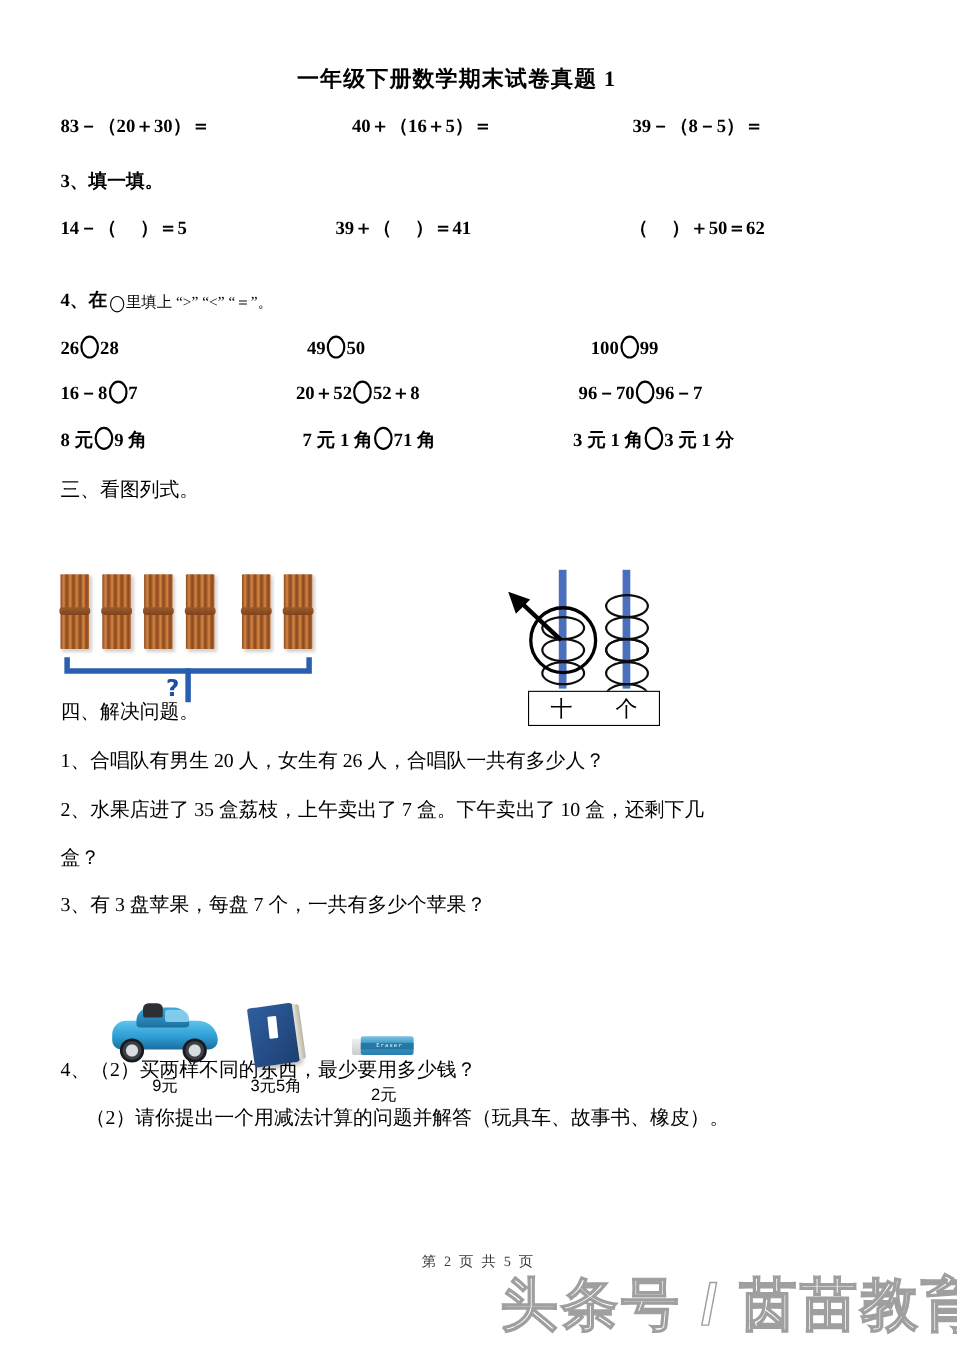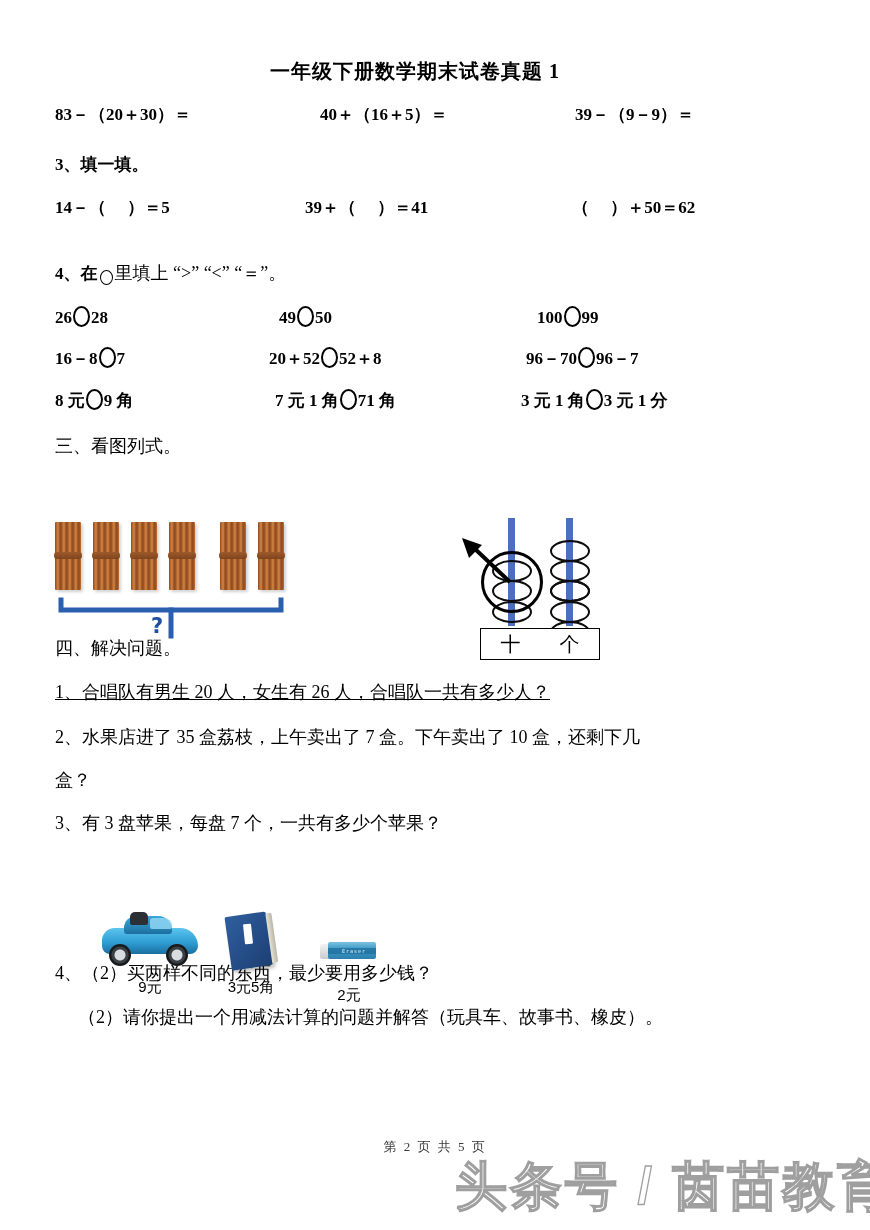--- a/index.html
+++ b/index.html
@@ -247,38 +247,38 @@
 </head>
 <body>
 
 <div class="page">
 
   <div class="doc-title">一年级下册数学期末试卷真题 1</div>
 
   <div class="eq-row" style="margin-top:18px;">
     <div class="mono-line" style="width:265px;">83－（20＋30）＝</div>
     <div class="mono-line" style="width:255px;">40＋（16＋5）＝</div>
-    <div class="mono-line">39－（9－9）＝</div>
+    <div class="mono-line">39－（8－5）＝</div>
   </div>
 
   <div class="row" style="margin-top:27px;">
     <div class="cn-line cn-bold" style="font-size:17px;">3、填一填。</div>
   </div>
 
   <div class="eq-row" style="margin-top:20px;">
     <div class="mono-line" style="width:250px;">14－（     ）＝5</div>
     <div class="mono-line" style="width:267px;">39＋（     ）＝41</div>
     <div class="mono-line">（     ）＋50＝62</div>
   </div>
 
 
   <div class="row" style="margin-top:42px;align-items:flex-end;">
     <span class="cn-line cn-bold" style="font-size:17px;">4、在</span>
       <span class="cmp-circle-sm"></span>
-      <span class="cn-line" style="font-size:18px;">里填上 “&gt;” “&lt;” “＝”。</span>
+      <span class="cn-line" style="font-size:14px;">里填上 “&gt;” “&lt;” “＝”。</span>
   </div>
 
   <div class="eq-row" style="margin-top:21px;">
     <div style="width:224px;">
       <span class="mono-line">26</span><span class="cmp-circle"></span><span class="mono-line">28</span>
     </div>
     <div style="width:258px;">
       <span class="mono-line">49</span><span class="cmp-circle"></span><span class="mono-line">50</span>
     </div>
     <div>
@@ -357,21 +357,21 @@
       <span>个</span>
     </div>
   </div>
 
   <div style="height:172px;"></div>
 
   <div class="row" style="margin-top:6px;">
     <div class="cn-line">四、解决问题。</div>
   </div>
 
-  <div class="row" style="margin-top:20px;text-decoration:underline;">
+  <div class="row" style="margin-top:20px;">
     <div class="cn-line">1、合唱队有男生 20 人，女生有 26 人，合唱队一共有多少人？</div>
   </div>
 
   <div class="row" style="margin-top:21px;">
     <div class="cn-line">2、水果店进了 35 盒荔枝，上午卖出了 7 盒。下午卖出了 10 盒，还剩下几</div>
   </div>
 
   <div class="row" style="margin-top:19px;">
     <div class="cn-line">盒？</div>
   </div>

